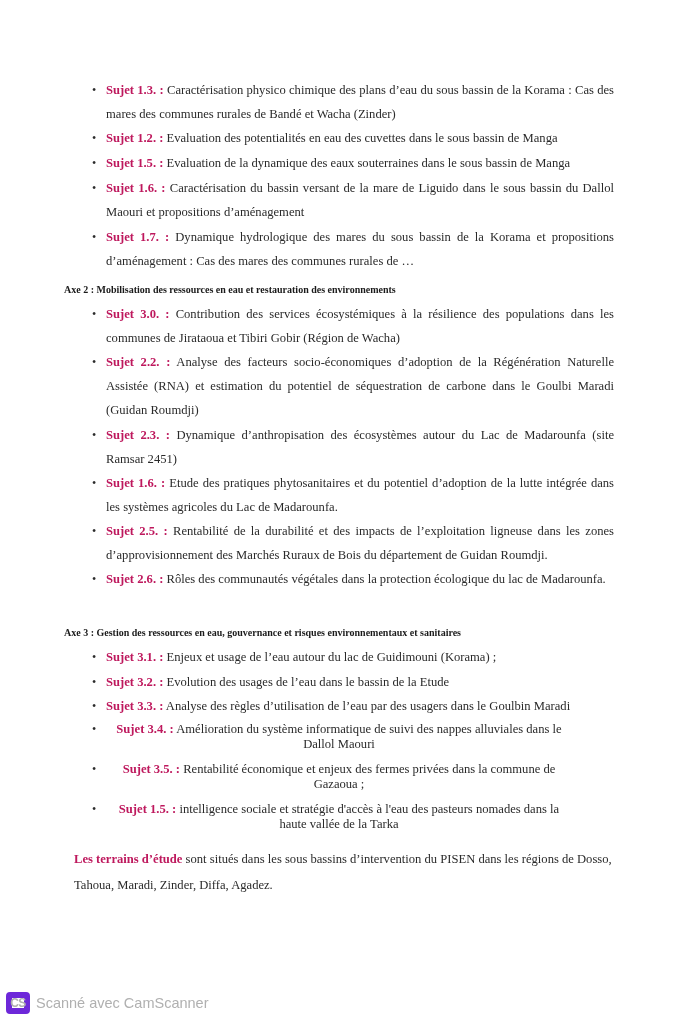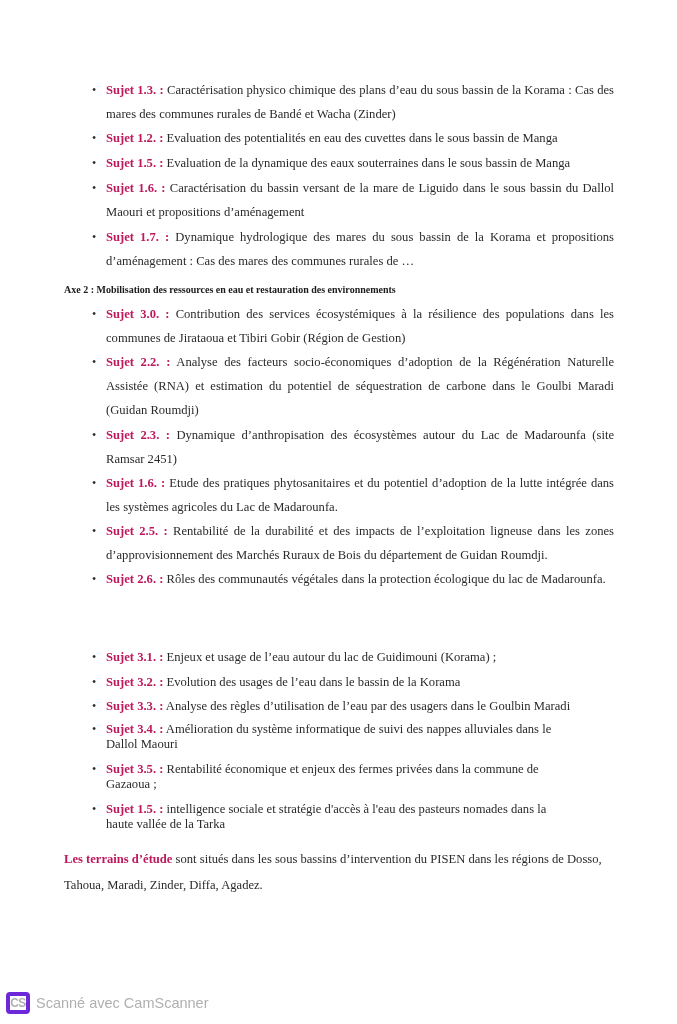--- a/index.html
+++ b/index.html
@@ -5,26 +5,26 @@
     html, body { margin: 0; padding: 0; }
     body {
       width: 677px; height: 1024px; background: #ffffff; position: relative; overflow: hidden;
       font-family: "Liberation Serif", "DejaVu Serif", serif; color: #2a2a2a;
     }
     .page { position: absolute; left: 0; top: 0; width: 677px; height: 1024px; }
     .item { position: absolute; left: 92px; width: 522px; font-size: 12.6px; line-height: 24px; }
     .item.tight { line-height: 15px; }
     .bullet { position: absolute; left: 0; top: 0; width: 14px; font-size: 12px; }
     .item-text { display: block; margin-left: 14px; text-align: justify; }
-    .item.tight .item-text { text-align: left; }
+    .item.tight .item-text { text-align: center; }
     .lbl { font-weight: bold; color: #be185d; }
     .axe { position: absolute; left: 64px; font-size: 10px; font-weight: bold; color: #1a1a1a; line-height: 18px; }
-    .footer-para { position: absolute; left: 64px; width: 560px; font-size: 12.6px; line-height: 26px; }
+    .footer-para { position: absolute; left: 74px; width: 560px; font-size: 12.6px; line-height: 26px; }
     .cs { position: absolute; left: 6px; top: 992px; display: flex; align-items: center; color: #b0b0b0; font-family: "Liberation Sans", "DejaVu Sans", sans-serif; font-size: 14.5px; }
-    .cs-logo { width: 24px; height: 22px; border: 4px solid #6d28d9; border-radius: 4px; box-sizing: border-box; font-weight: bold; font-size: 12px; display: flex; align-items: center; justify-content: center; color: #b0b0b0; margin-right: 6px; letter-spacing: -0.5px; }
+    .cs-logo { width: 24px; height: 22px; border: 6px solid #6d28d9; border-radius: 4px; box-sizing: border-box; font-weight: bold; font-size: 12px; display: flex; align-items: center; justify-content: center; color: #b0b0b0; margin-right: 6px; letter-spacing: -0.5px; }
   </style>
 </head>
 <body>
 
 <div class="page">
 
   <div class="item" style="top:78px;">
     <span class="bullet">•</span>
     <span class="item-text"><span class="lbl">Sujet 1.3. :</span> <span>Caractérisation physico chimique des plans d’eau du sous bassin de la Korama : Cas des mares des communes rurales de Bandé et Wacha (Zinder)</span></span>
   </div>
@@ -42,21 +42,21 @@
   </div>
   <div class="item" style="top:225px;">
     <span class="bullet">•</span>
     <span class="item-text"><span class="lbl">Sujet 1.7. :</span> <span>Dynamique hydrologique des mares du sous bassin de la Korama et propositions d’aménagement : Cas des mares des communes rurales de …</span></span>
   </div>
 
   <div class="axe" style="top:281px;">Axe 2 : Mobilisation des ressources en eau et restauration des environnements</div>
 
   <div class="item" style="top:302px;">
     <span class="bullet">•</span>
-    <span class="item-text"><span class="lbl">Sujet 3.0. :</span> <span>Contribution des services écosystémiques à la résilience des populations dans les communes de Jirataoua et Tibiri Gobir (Région de Gestion)</span></span>
+    <span class="item-text"><span class="lbl">Sujet 3.0. :</span> <span>Contribution des services écosystémiques à la résilience des populations dans les communes de Jirataoua et Tibiri Gobir (Région de Wacha)</span></span>
   </div>
   <div class="item" style="top:350px;">
     <span class="bullet">•</span>
     <span class="item-text"><span class="lbl">Sujet 2.2. :</span> <span>Analyse des facteurs socio-économiques d’adoption de la Régénération Naturelle Assistée (RNA) et estimation du potentiel de séquestration de carbone dans le Goulbi Maradi (Guidan Roumdji)</span></span>
   </div>
   <div class="item" style="top:423px;">
     <span class="bullet">•</span>
     <span class="item-text"><span class="lbl">Sujet 2.3. :</span> <span>Dynamique d’anthropisation des écosystèmes autour du Lac de Madarounfa (site Ramsar 2451)</span></span>
   </div>
   <div class="item" style="top:471px;">
@@ -65,28 +65,29 @@
   </div>
   <div class="item" style="top:519px;">
     <span class="bullet">•</span>
     <span class="item-text"><span class="lbl">Sujet 2.5. :</span> <span>Rentabilité de la durabilité et des impacts de l’exploitation ligneuse dans les zones d’approvisionnement des Marchés Ruraux de Bois du département de Guidan Roumdji.</span></span>
   </div>
   <div class="item" style="top:567px;">
     <span class="bullet">•</span>
     <span class="item-text"><span class="lbl">Sujet 2.6. :</span> <span>Rôles des communautés végétales dans la protection écologique du lac de Madarounfa.</span></span>
   </div>
 
+  <div class="axe" style="top:624px;">Axe 3 : Gestion des ressources en eau, gouvernance et risques environnementaux et sanitaires</div>
 
   <div class="item" style="top:645px;">
     <span class="bullet">•</span>
     <span class="item-text"><span class="lbl">Sujet 3.1. :</span> <span>Enjeux et usage de l’eau autour du lac de Guidimouni (Korama) ;</span></span>
   </div>
   <div class="item" style="top:670px;">
     <span class="bullet">•</span>
-    <span class="item-text"><span class="lbl">Sujet 3.2. :</span> <span>Evolution des usages de l’eau dans le bassin de la Korama</span></span>
+    <span class="item-text"><span class="lbl">Sujet 3.2. :</span> <span>Evolution des usages de l’eau dans le bassin de la Etude</span></span>
   </div>
   <div class="item" style="top:694px;">
     <span class="bullet">•</span>
     <span class="item-text"><span class="lbl">Sujet 3.3. :</span> <span>Analyse des règles d’utilisation de l’eau par des usagers dans le Goulbin Maradi</span></span>
   </div>
   <div class="item tight" style="top:722px; width:480px;">
     <span class="bullet">•</span>
     <span class="item-text"><span class="lbl">Sujet 3.4. :</span> <span>Amélioration du système informatique de suivi des nappes alluviales dans le Dallol Maouri</span></span>
   </div>
   <div class="item tight" style="top:762px; width:480px;">

